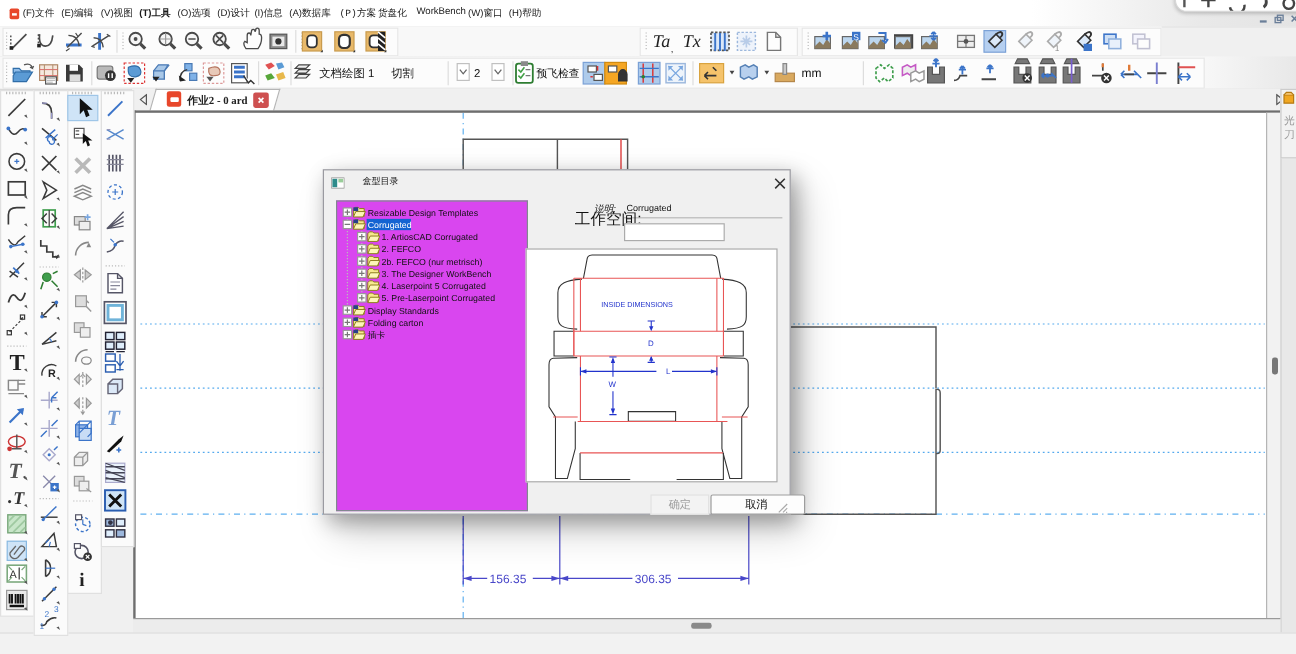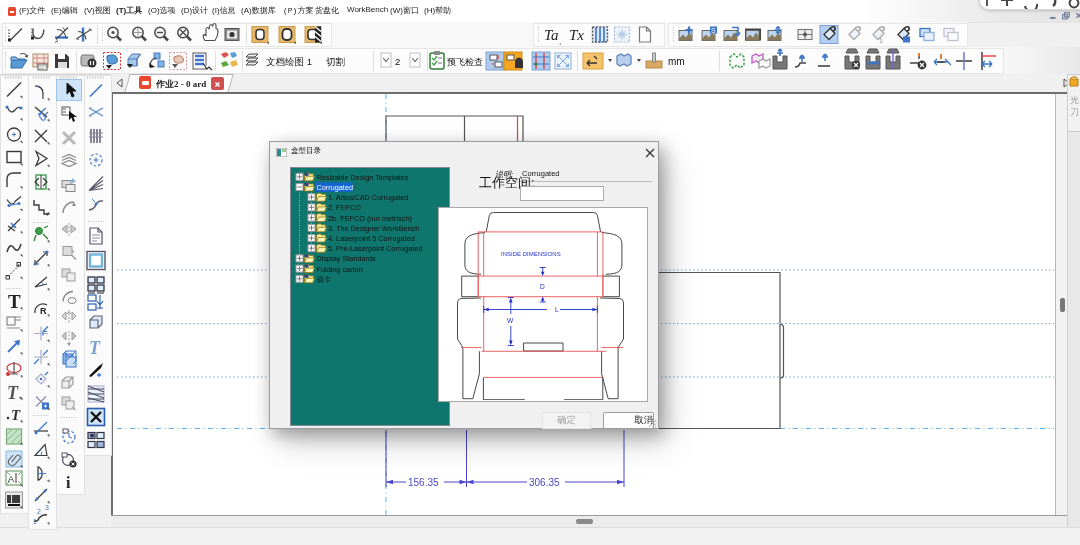--- a/index.html
+++ b/index.html
@@ -811,25 +811,25 @@
  <div class="abs" style="left:465px;top:3px;width:17px;height:5px;background:#8a8a8a;border-radius:2px;"></div>
 </div>
 <div class="abs" style="left:0;top:527px;width:1080px;height:18px;background:#f2f2f2;border-top:1px solid #dcdcdc;"></div>
 
 <div class="abs" style="left:269px;top:141px;width:388px;height:286px;background:#f0f0f0;border:1px solid #9a9aa0;box-shadow:4px 6px 16px rgba(0,0,0,.30), 10px 14px 30px rgba(0,0,0,.18);z-index:10;">
  <svg class="abs" style="left:6px;top:6px" width="11" height="9" viewBox="0 0 11 9">
         <rect x="0" y="0" width="11" height="9" fill="#fff" stroke="#888"></rect>
         <rect x="1" y="1" width="4" height="7" fill="#2e8b8b"></rect>
         <rect x="6" y="1" width="4" height="3" fill="#9acd9a"></rect>
       </svg>
- <span class="abs" style="left:21px;top:4px;font-size:7.5px;color:#111;">盒型目录</span>
+ <span class="abs" style="left:32px;top:4px;font-size:7.5px;color:#111;">盒型目录</span>
  <svg class="abs" style="left:374px;top:5px" width="12" height="12" viewBox="0 0 12 12">
         <path d="M2 2 l8 8 M10 2 l-8 8" stroke="#333" stroke-width="1.3"></path>
       </svg>
- <div class="abs" style="left:20px;top:25px;width:158px;height:257px;background:#0f766e;border:1px solid #828790;"><svg width="156" height="255" viewBox="0 0 156 255">
+ <div class="abs" style="left:10px;top:25px;width:158px;height:257px;background:#d946ef;border:1px solid #828790;"><svg width="156" height="255" viewBox="0 0 156 255">
           <path d="M8.5 12 v82" stroke="#bbb" stroke-dasharray="1 1.5"></path>
           <path d="M20.5 22 v61" stroke="#bbb" stroke-dasharray="1 1.5"></path>
           <g transform="translate(5,5.300000000000001)">
             <rect x="0" y="0" width="7" height="7" fill="#fff" stroke="#999"></rect>
             <path d="M1.2 3.5 h4.6 M3.5 1.2 v4.6" stroke="#777" stroke-width="1"></path>
           </g>
           <g transform="translate(13.5,4.800000000000001)">
             <path d="M0 1.5 l1.5-1.5 h2.5 l1 1 h4 v6.5 h-9 z" fill="#f7e98e" stroke="#8a7a1a" stroke-width=".8"></path>
             <path d="M0 8 l2-4.5 h8 l-2 4.5 z" fill="#fdf6b8" stroke="#8a7a1a" stroke-width=".8"></path>
             <path d="M0 0 h4 v3 h-4 z" fill="#27408b"></path>
@@ -971,17 +971,17 @@
  <path d="M44.7 101.5 l5 -1.8 v3.6 z M158.4 101.5 l-5 -1.8 v3.6 z" stroke="none"></path>
  <path d="M44.7 98 v7 M158.4 98 v7" fill="none"></path>
  <text x="116" y="104" font-size="6.6" stroke="none">L</text>
  <path d="M71.8 93 V106 M71.8 118 V134" fill="none"></path>
  <path d="M71.8 89.5 l-1.8 5 h3.6 z M71.8 137.5 l-1.8 -5 h3.6 z" stroke="none"></path>
  <path d="M68.8 89.5 h6 M68.8 137.5 h6" fill="none"></path>
  <text x="68" y="114.5" font-size="6.6" stroke="none">W</text>
 </g>
 </svg></div>
  <div class="abs" style="left:272px;top:270px;width:47px;height:15px;background:#f3f3f3;border:1px solid #e2e2e2;text-align:center;font-size:9.3px;color:#9d9d9d;line-height:15px;">确定</div>
- <div class="abs" style="left:333px;top:270px;width:49px;height:15px;background:#fdfdfd;border:1px solid #9d9d9d;border-radius:2px;text-align:right;font-size:9.3px;color:#111;line-height:15px;">取消</div>
+ <div class="abs" style="left:322px;top:270px;width:49px;height:15px;background:#fdfdfd;border:1px solid #9d9d9d;border-radius:2px;text-align:left;font-size:9.3px;color:#111;line-height:15px;padding-left:28px;">取消</div>
  <svg class="abs" style="left:378px;top:277px" width="9" height="9" viewBox="0 0 9 9">
         <path d="M8 1 L1 8 M8 4.5 L4.5 8 M8 8 l-1 0" stroke="#aaa" stroke-width="1"></path>
       </svg>
 </div>
 </div>
 </body></html>

